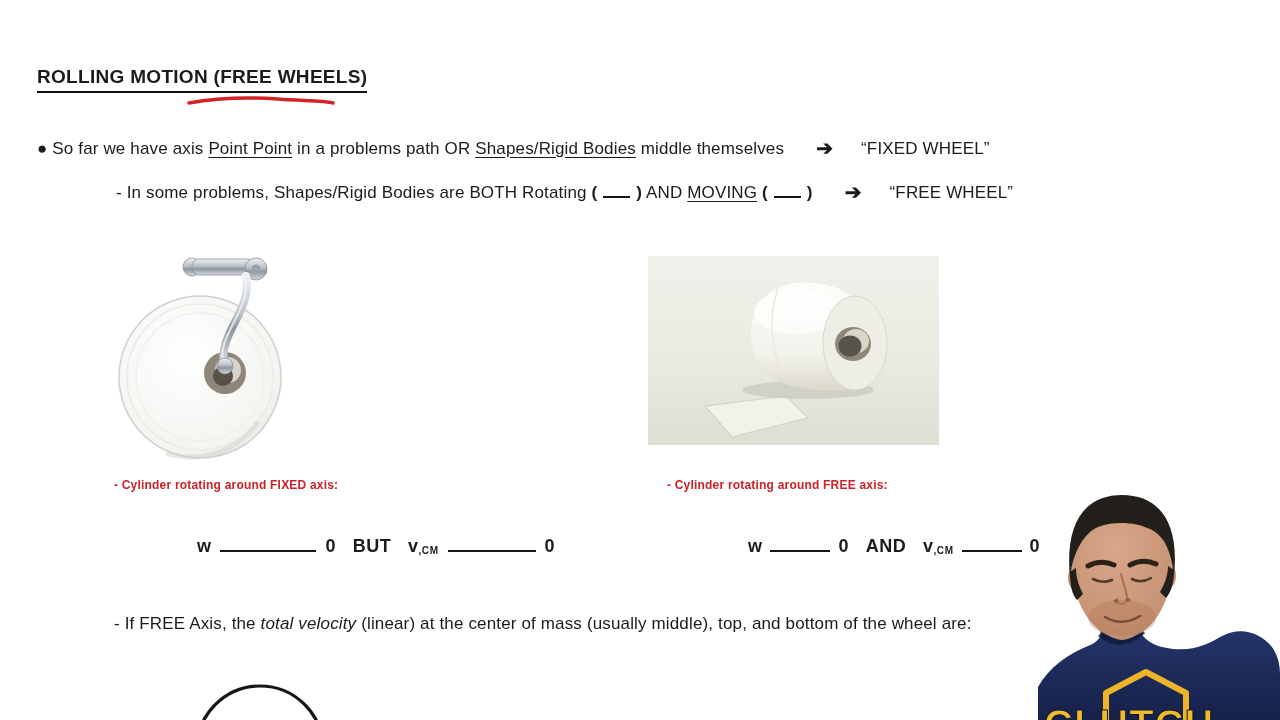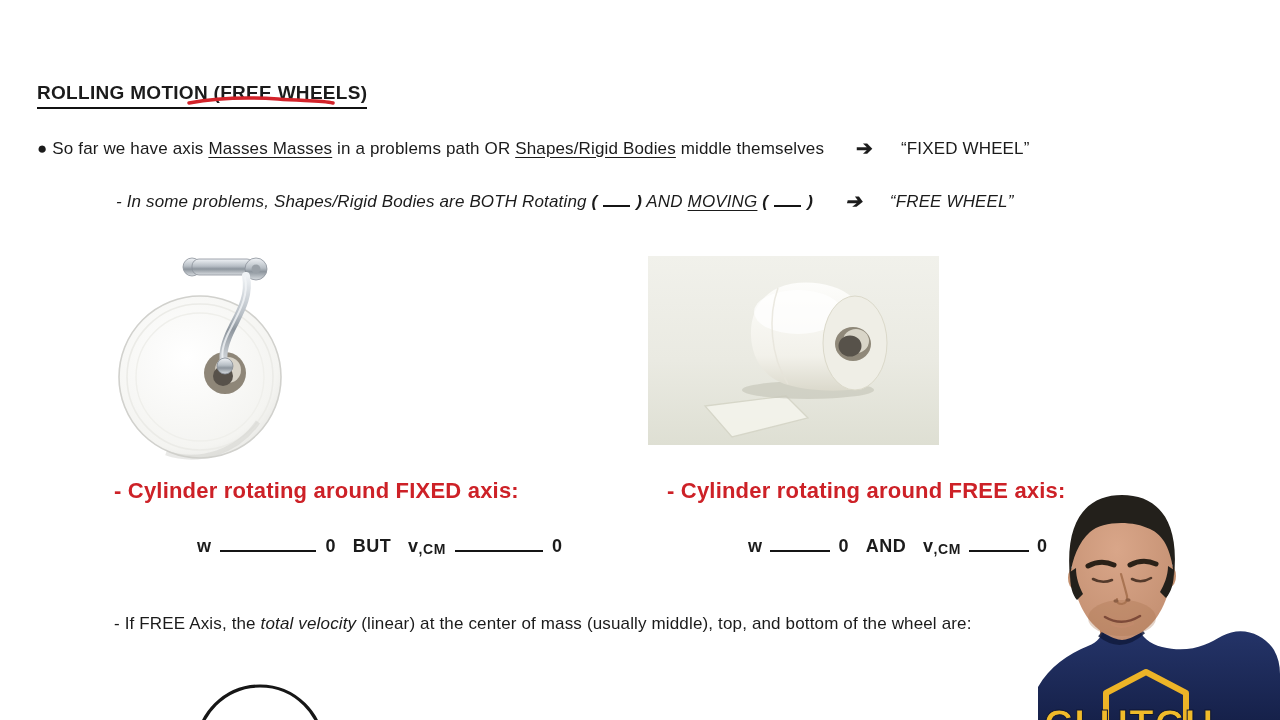--- a/index.html
+++ b/index.html
@@ -9,72 +9,71 @@
     font-family:"Liberation Sans", sans-serif;
   }
   .abs { position:absolute; }
 
   
   .title {
     left:37px; top:66px;
     font-size:19px; font-weight:bold; letter-spacing:.3px;
     border-bottom:2.2px solid #111; padding-bottom:3px;
     white-space:pre;
-    margin-top:16px;
   }
   .red-underline { left:186px; top:95px; width:150px; height:14px; }
 
   
   .line { font-size:17px; letter-spacing:.15px; white-space:pre; color:#1b1b1b; }
   .line .u  { text-decoration:underline; text-underline-offset:3px; }
   .line .iu { font-style:italic; text-underline-offset:3px; }
   .arrow { font-weight:bold; font-size:20px; vertical-align:-1px; }
   .gap-l { margin-left:32px; } .gap-r { margin-right:28px; }
   .bullet1 { left:37px;  top:136px; }
-  .subline { left:116px; top:189px;font-style:italic; }
+  .subline { left:116px; top:180px; }
   .note    { left:114px; top:614px; }
   .pgroup  { font-weight:bold; }
   .blank {
     display:inline-block; border-bottom:2.6px solid #151515;
     height:14px; vertical-align:baseline;
   }
   .blank-xs { width:27px; margin:0 6px; }
 
   
-  .redline { font-size:22px; font-weight:bold; letter-spacing:.2px; color:#cd2127; white-space:pre; }
+  .redline { font-size:12px; font-weight:bold; letter-spacing:.2px; color:#cd2127; white-space:pre; }
   .red-fixed { left:114px; top:478px; }
   .red-free  { left:667px; top:478px; }
 
   
   .eq { font-size:18px; font-weight:bold; white-space:pre; letter-spacing:.4px; }
   .eq-fixed { left:197px; top:536px; }
   .eq-free  { left:748px; top:536px; }
   .eq .blank-l { width:96px; margin:0 9px; }
   .eq .blank-m { width:88px; margin:0 9px; }
   .eq .blank-s { width:60px; margin:0 8px; }
   .eq .conj { margin:4px 17px; }
-  .vsub { font-size:14px; letter-spacing:.6px; vertical-align:-2px; }
+  .vsub { font-size:10px; letter-spacing:.6px; vertical-align:-2px; }
 
   
   .fig-left   { left:108px; top:250px; width:184px; height:212px; }
   .fig-right  { left:648px; top:256px; width:291px; height:189px; }
   .wheel-circ { left:196px; top:681px; width:130px; height:39px; }
 
   
   .person { left:1038px; top:488px; width:242px; height:232px; z-index:50; }
 </style>
 </head>
 <body>
 
 <div class="abs title"><span>ROLLING MOTION </span><span>(FREE WHEELS)</span></div>
 <svg class="abs red-underline" viewBox="0 0 150 14">
   <path d="M3 8 C 30 3 62 2 92 4 C 116 6 136 5 147 8" stroke="#d3232a" stroke-width="3.5" fill="none" stroke-linecap="round"></path>
 </svg>
 
-<div class="abs line bullet1"><span>● </span><span>So far we have axis </span><span class="u">Masses Masses</span><span> in a problems path OR </span><span class="u">Shapes/Rigid Bodies</span><span> middle themselves</span><span class="arrow gap-l gap-r">➔</span><span>“FIXED WHEEL”</span></div>
+<div class="abs line bullet1"><span>● </span><span>So far we have axis </span><span class="u">Point Point</span><span> in a problems path OR </span><span class="u">Shapes/Rigid Bodies</span><span> middle themselves</span><span class="arrow gap-l gap-r">➔</span><span>“FIXED WHEEL”</span></div>
 
 <div class="abs line subline"><span>- In some problems, Shapes/Rigid Bodies are BOTH Rotating </span><span class="pgroup"><span>(</span><span class="blank blank-xs"></span><span>)</span></span><span> AND </span><span class="u">MOVING</span><span> </span><span class="pgroup"><span>(</span><span class="blank blank-xs"></span><span>)</span></span><span class="arrow gap-l gap-r">➔</span><span>“FREE WHEEL”</span></div>
 
 <svg class="abs fig-left" viewBox="0 0 184 212">
   <defs>
     <radialGradient id="rollg" cx="0.42" cy="0.38" r="0.78">
       <stop offset="0" stop-color="#ffffff"></stop>
         <stop offset="0.72" stop-color="#f4f4f1"></stop>
         <stop offset="1" stop-color="#dcdcd8"></stop>
     </radialGradient>

